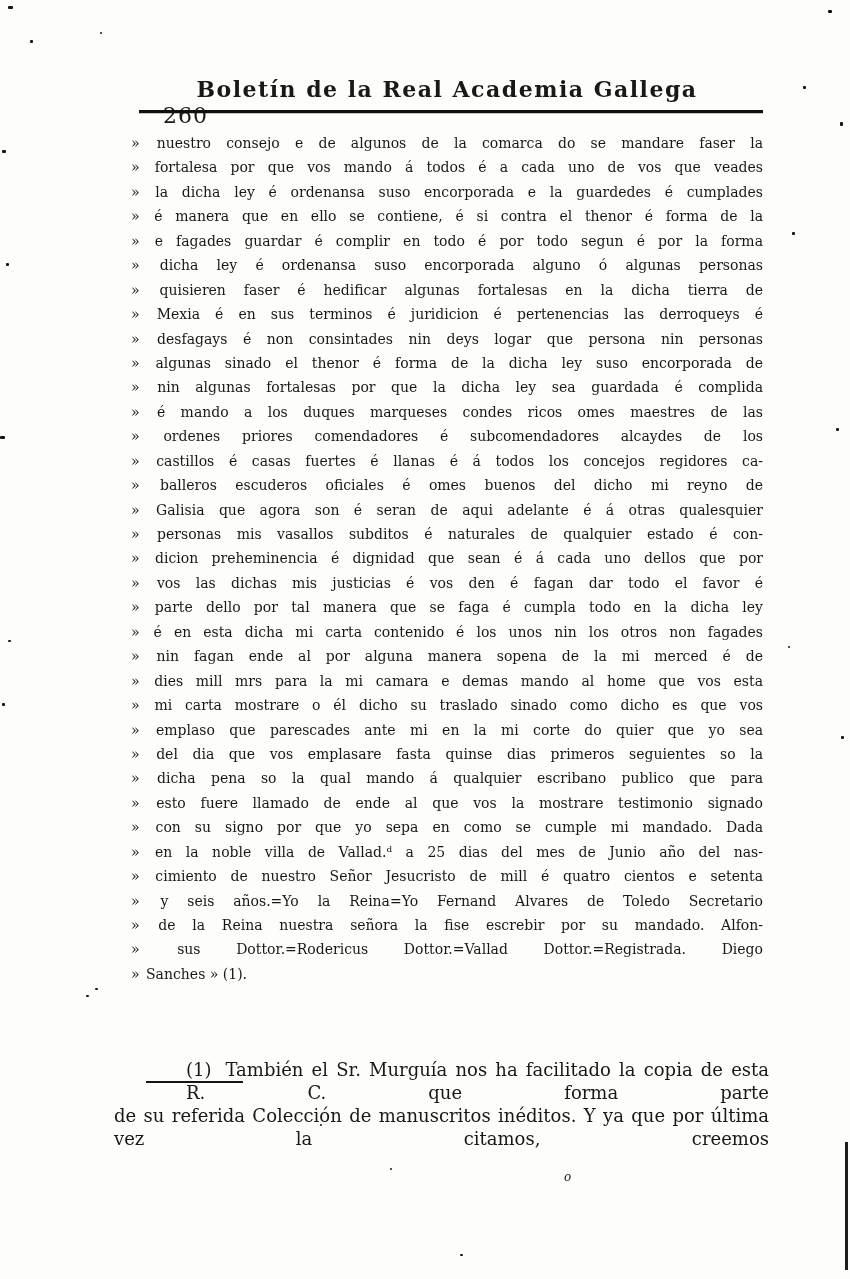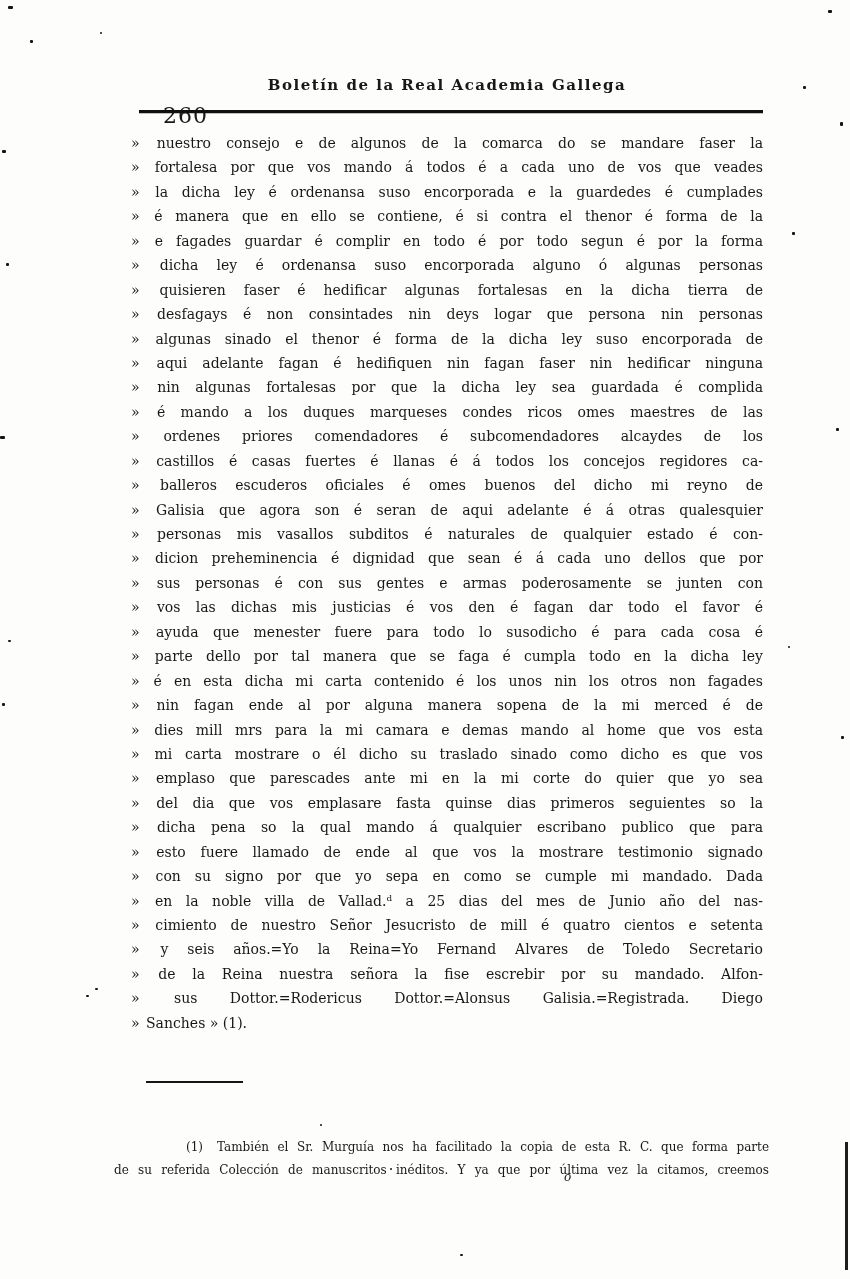--- a/index.html
+++ b/index.html
@@ -19,21 +19,21 @@
   #header {
     position: absolute; top: 76px; left: 131px; width: 632px; height: 32px;
   }
   #page-number {
     position: absolute; left: 32px; top: 4px;
     font-size: 22px; letter-spacing: 1px; margin-top: 23px;
   }
   #journal-title {
     position: absolute; left: 0; right: 0; top: 0;
     text-align: center;
-    font-size: 15px; font-weight: bold; letter-spacing: 1.5px;
+    font-size: 22px; font-weight: bold; letter-spacing: 1.5px;
   }
   #header-rule {
     position: absolute; top: 110px; left: 139px; width: 624px; height: 3px;
     background: #101010;
     box-shadow: 0 1px 0 rgba(16,16,16,.25);
   }
   
   #body-text {
     position: absolute; top: 131px; left: 131px; width: 632px;
     font-size: 14px;
@@ -44,22 +44,22 @@
     white-space: normal; overflow: hidden;
   }
   .tl.last { text-align-last: left; }
   .qm { padding-right: 2px; }
   
   #footnote-separator {
     position: absolute; top: 1081px; left: 146px; width: 97px; height: 2px;
     background: #151515;
   }
   #footnote {
-    position: absolute; top: 1136px; left: 114px; width: 655px;
-    font-size: 12px;
+    position: absolute; top: 1058px; left: 114px; width: 655px;
+    font-size: 18px;
   }
   .fn-line {
     line-height: 23px;
     text-align: justify; text-align-last: justify;
   }
   .fn-line.first { padding-left: 72px; }
   .fn-label { padding-right: 14px; }
   
   .speck { position: absolute; background: #151515; border-radius: 1px; }
   #scan-edge-line {
@@ -83,49 +83,47 @@
   <div id="header-rule"></div>
 
   <div id="body-text">
     <div class="tl"><span class="qm">»</span> <span>nuestro consejo e de algunos de la comarca do se mandare faser la</span></div>
     <div class="tl"><span class="qm">»</span> <span>fortalesa por que vos mando á todos é a cada uno de vos que veades</span></div>
     <div class="tl"><span class="qm">»</span> <span>la dicha ley é ordenansa suso encorporada e la guardedes é cumplades</span></div>
     <div class="tl"><span class="qm">»</span> <span>é manera que en ello se contiene, é si contra el thenor é forma de la</span></div>
     <div class="tl"><span class="qm">»</span> <span>e fagades guardar é complir en todo é por todo segun é por la forma</span></div>
     <div class="tl"><span class="qm">»</span> <span>dicha ley é ordenansa suso encorporada alguno ó algunas personas</span></div>
     <div class="tl"><span class="qm">»</span> <span>quisieren faser é hedificar algunas fortalesas en la dicha tierra de</span></div>
+    <div class="tl"><span class="qm">»</span> <span>Mexia é en sus terminos é juridicion é pertenencias las derroqueys é</span></div>
     <div class="tl"><span class="qm">»</span> <span>desfagays é non consintades nin deys logar que persona nin personas</span></div>
     <div class="tl"><span class="qm">»</span> <span>algunas sinado el thenor é forma de la dicha ley suso encorporada de</span></div>
-    <div class="tl"><span class="qm">»</span> <span>aqui adelante fagan é hedifiquen nin fagan faser nin hedificar ninguna</span></div>
     <div class="tl"><span class="qm">»</span> <span>nin algunas fortalesas por que la dicha ley sea guardada é complida</span></div>
     <div class="tl"><span class="qm">»</span> <span>é mando a los duques marqueses condes ricos omes maestres de las</span></div>
     <div class="tl"><span class="qm">»</span> <span>ordenes priores comendadores é subcomendadores alcaydes de los</span></div>
     <div class="tl"><span class="qm">»</span> <span>castillos é casas fuertes é llanas é á todos los concejos regidores ca-</span></div>
     <div class="tl"><span class="qm">»</span> <span>balleros escuderos oficiales é omes buenos del dicho mi reyno de</span></div>
     <div class="tl"><span class="qm">»</span> <span>Galisia que agora son é seran de aqui adelante é á otras qualesquier</span></div>
     <div class="tl"><span class="qm">»</span> <span>personas mis vasallos subditos é naturales de qualquier estado é con-</span></div>
     <div class="tl"><span class="qm">»</span> <span>dicion preheminencia é dignidad que sean é á cada uno dellos que por</span></div>
-    <div class="tl"><span class="qm">»</span> <span>sus personas é con sus gentes e armas poderosamente se junten con</span></div>
     <div class="tl"><span class="qm">»</span> <span>vos las dichas mis justicias é vos den é fagan dar todo el favor é</span></div>
-    <div class="tl"><span class="qm">»</span> <span>ayuda que menester fuere para todo lo susodicho é para cada cosa é</span></div>
     <div class="tl"><span class="qm">»</span> <span>parte dello por tal manera que se faga é cumpla todo en la dicha ley</span></div>
     <div class="tl"><span class="qm">»</span> <span>é en esta dicha mi carta contenido é los unos nin los otros non fagades</span></div>
     <div class="tl"><span class="qm">»</span> <span>nin fagan ende al por alguna manera sopena de la mi merced é de</span></div>
     <div class="tl"><span class="qm">»</span> <span>dies mill mrs para la mi camara e demas mando al home que vos esta</span></div>
     <div class="tl"><span class="qm">»</span> <span>mi carta mostrare o él dicho su traslado sinado como dicho es que vos</span></div>
     <div class="tl"><span class="qm">»</span> <span>emplaso que parescades ante mi en la mi corte do quier que yo sea</span></div>
     <div class="tl"><span class="qm">»</span> <span>del dia que vos emplasare fasta quinse dias primeros seguientes so la</span></div>
     <div class="tl"><span class="qm">»</span> <span>dicha pena so la qual mando á qualquier escribano publico que para</span></div>
     <div class="tl"><span class="qm">»</span> <span>esto fuere llamado de ende al que vos la mostrare testimonio signado</span></div>
     <div class="tl"><span class="qm">»</span> <span>con su signo por que yo sepa en como se cumple mi mandado. Dada</span></div>
     <div class="tl"><span class="qm">»</span> <span>en la noble villa de Vallad.ᵈ a 25 dias del mes de Junio año del nas-</span></div>
     <div class="tl"><span class="qm">»</span> <span>cimiento de nuestro Señor Jesucristo de mill é quatro cientos e setenta</span></div>
     <div class="tl"><span class="qm">»</span> <span>y seis años.=Yo la Reina=Yo Fernand Alvares de Toledo Secretario</span></div>
     <div class="tl"><span class="qm">»</span> <span>de la Reina nuestra señora la fise escrebir por su mandado. Alfon-</span></div>
-    <div class="tl"><span class="qm">»</span> <span>sus Dottor.=Rodericus Dottor.=Alonsus Galisia.=Registrada. Diego</span></div>
+    <div class="tl"><span class="qm">»</span> <span>sus Dottor.=Rodericus Dottor.=Vallad Dottor.=Registrada. Diego</span></div>
     <div class="tl last"><span class="qm">»</span> <span>Sanches » (1).</span></div>
   </div>
 
   <div id="footnote-separator"></div>
 
   <div id="footnote">
     <div class="fn-line first"><span class="fn-label">(1)</span><span>También el Sr. Murguía nos ha facilitado la copia de esta R. C. que forma parte</span></div>
     <div class="fn-line"><span>de su referida Colección de manuscritos inéditos. Y ya que por última vez la citamos, creemos</span></div>
   </div>
 

